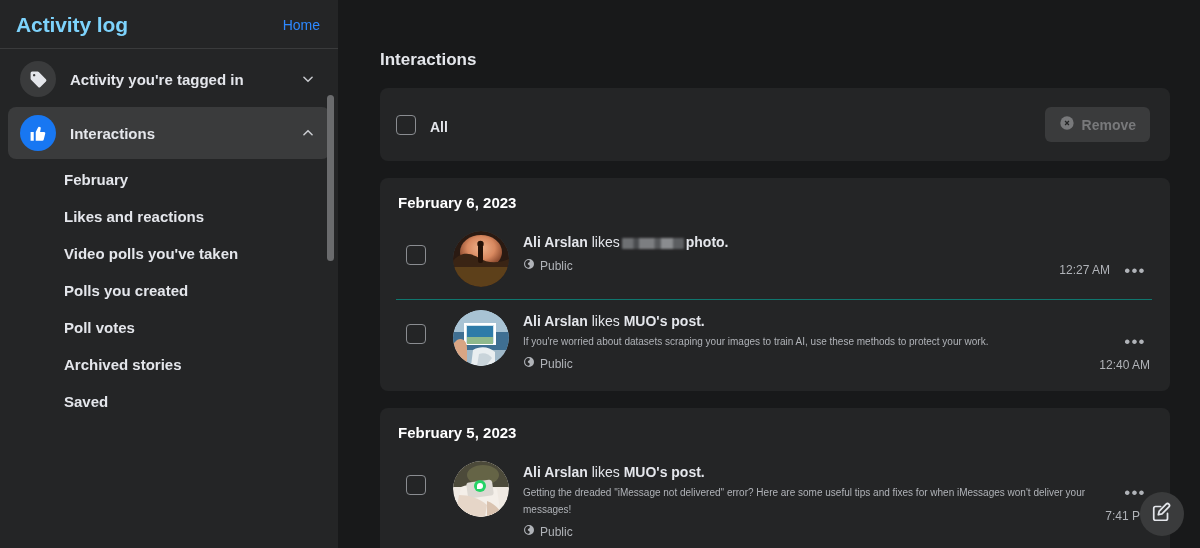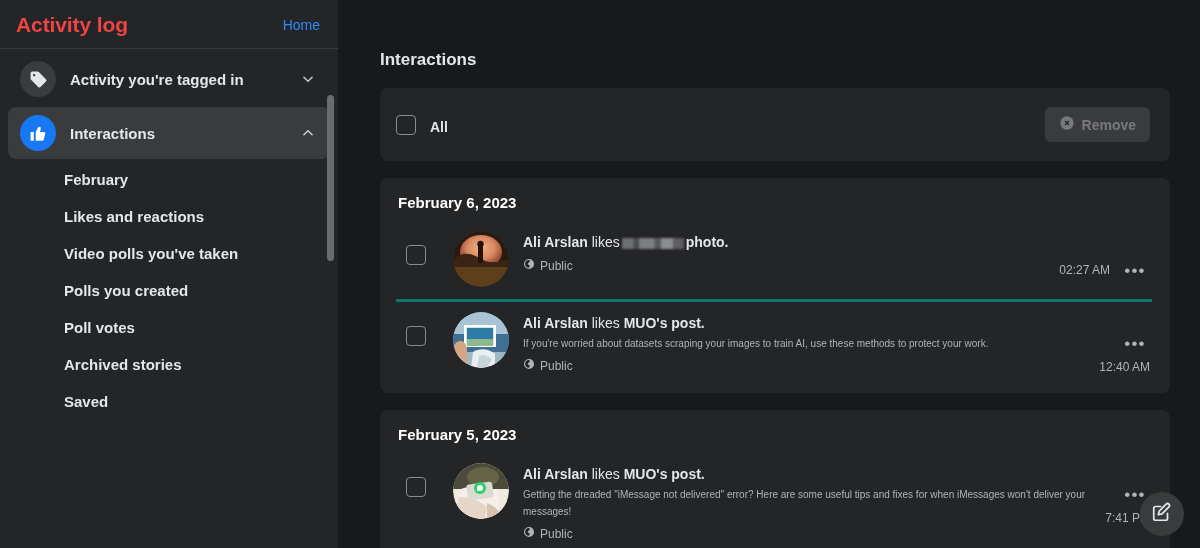--- a/index.html
+++ b/index.html
@@ -39,21 +39,21 @@
     align-items: center;
     justify-content: space-between;
     padding: 12px 18px 10px 16px;
     border-bottom: 1px solid #3a3b3c;
     height: 49px;
     box-sizing: border-box;
   }
   .sidebar-title {
     font-size: 21px;
     font-weight: bold;
-    color: #ef4444;
+    color: #7dd3fc;
     letter-spacing: -0.1px;
   }
   .home-link {
     font-size: 14px;
     color: #2d88ff;
     font-weight: normal;
     cursor: pointer;
   }
 
   .sidebar-scroll {
@@ -214,21 +214,21 @@
     color: #ffffff;
     margin-bottom: 10px;
     padding-left: 2px;
   }
 
   .entry {
     display: flex;
     align-items: flex-start;
     padding: 10px 0 12px 0;
     position: relative;
-    border-bottom: 3px solid #0f766e;
+    border-bottom: 1px solid #0f766e;
   }
   .entry:last-child {
     border-bottom: none;
   }
   .entry-check {
     margin-top: 14px;
     margin-right: 27px;
     margin-left: 10px;
   }
   .avatar {
@@ -449,21 +449,21 @@
           <div class="privacy">
             <span>
               <svg width="12" height="12" viewBox="0 0 24 24" fill="#b0b3b8">
                 <path d="M12 2a10 10 0 1 0 0 20 10 10 0 0 0 0-20zm0 2.2c1 0 1.5 1.3 1.5 2.8 0 .9-.5 1.4-1.6 1.9-1.4.6-2.3 1.3-2.3 2.6 0 1.2 1 1.9 2.2 2.4 1.2.5 1.7 1 1.7 2 0 1.4-.8 2.6-1.9 3.5A7.8 7.8 0 0 1 4.2 12 7.8 7.8 0 0 1 12 4.2z"></path>
               </svg>
             </span>
             <span>Public</span>
           </div>
         </div>
         <div class="entry-right">
-          <span class="timestamp">02:27 AM</span>
+          <span class="timestamp">12:27 AM</span>
           <span class="dots-btn">•••</span>
         </div>
       </div>
 
       <div class="entry two-line">
         <span class="checkbox entry-check"></span>
         <span class="avatar">
           <svg width="56" height="56" viewBox="0 0 56 56">
             <defs>
                 <clipPath id="c2">

